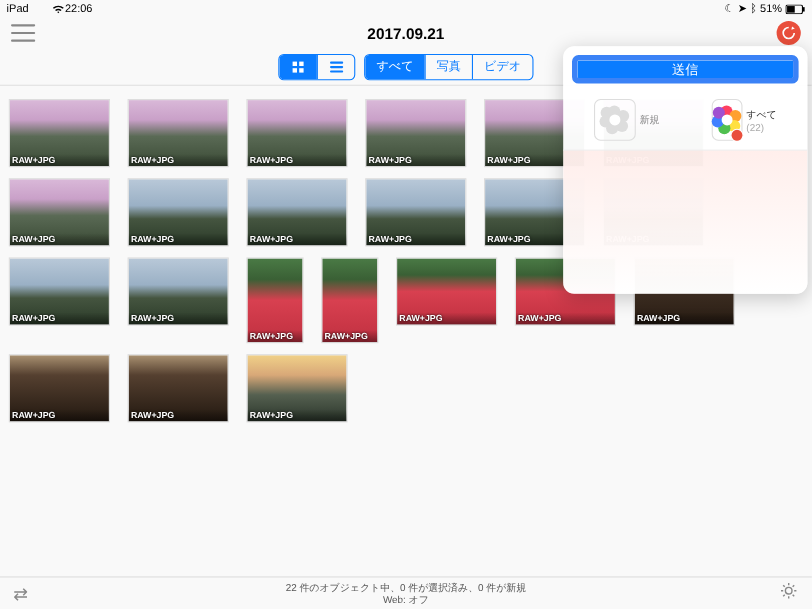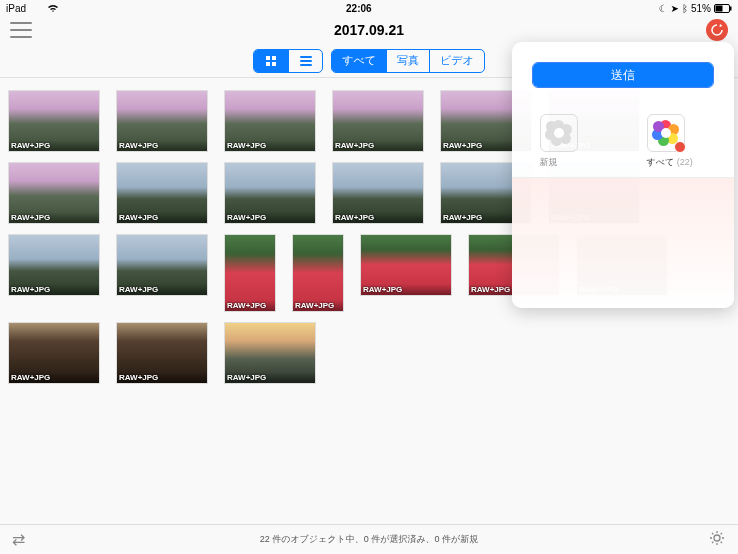--- a/index.html
+++ b/index.html
@@ -1,19 +1,19 @@
 <!DOCTYPE html>
 <html><head>
 <meta charset="utf-8">
 <style>
   * { box-sizing: border-box; margin: 0; padding: 0; font-family: -apple-system, "Helvetica Neue", Arial, sans-serif; }
   html, body { width: 738px; height: 554px; overflow: hidden; background: #f9f9f9; }
   .status-bar { height: 16px; display: flex; align-items: center; font-size: 10px; padding: 0 6px; color: #000; }
   .status-left { flex: 0 0 auto; display: flex; align-items: center; gap: 21px; }
-  .status-center { flex: 1; text-align: center; font-weight: 700; }
+  .status-center { flex: 1; font-weight: 400; }
   .status-right { flex: 0 0 auto; display: flex; align-items: center; gap: 3px; }
   .nav-bar { height: 28px; display: flex; align-items: center; padding: 0 10px; position: relative; text-decoration: underline; }
   .hamburger { width: 22px; height: 16px; display: flex; flex-direction: column; justify-content: space-between; cursor: pointer; }
   .hamburger span { height: 2px; background: #888; border-radius: 1px; }
   .nav-title { position: absolute; left: 50%; transform: translateX(-50%); font-size: 14px; font-weight: 600; }
   .nav-right { margin-left: auto; }
   .sync-icon { width: 22px; height: 22px; border-radius: 50%; background: #e94f3c; display: flex; align-items: center; justify-content: center; }
   .toolbar { height: 34px; display: flex; align-items: center; justify-content: center; gap: 8px; border-bottom: 1px solid #e0e0e0; }
   .seg { display: flex; border: 1px solid #0a7cff; border-radius: 5px; overflow: hidden; height: 24px; }
   .seg > div { display: flex; align-items: center; justify-content: center; font-size: 11px; padding: 0 10px; color: #0a7cff; cursor: pointer; }
@@ -33,25 +33,25 @@
   .sky { background: linear-gradient(#d9b8d8 0%, #c9a0c8 30%, #5a6a55 55%, #3a4a35 100%); }
   .cloudy { background: linear-gradient(#b8c8d8 0%, #9ab0c5 40%, #455540 60%, #2a3a28 100%); }
   .flowers { background: linear-gradient(#4a7a45 0%, #3a6035 25%, #d84050 50%, #c03040 100%); }
   .machine { background: linear-gradient(#a89070 0%, #554030 30%, #221810 100%); }
   .dusk { background: linear-gradient(#f0d088 0%, #d8a878 30%, #556050 60%, #2a352a 100%); }
   .footer { position: absolute; bottom: 0; left: 0; right: 0; height: 30px; border-top: 1px solid #ddd; display: flex; align-items: center; padding: 0 12px; font-size: 9px; color: #555; background: #f9f9f9; }
   .footer-center { position:absolute; left:50%; transform:translateX(-50%); text-align:center; line-height:1.2;}
   .footer-left, .footer-right { color: #888; font-size: 16px; }
   
   .popover { position: absolute; top: 42px; right: 4px; width: 222px; background: rgba(255,255,255,0.96); border-radius: 10px; box-shadow: 0 4px 18px rgba(0,0,0,0.2); overflow: hidden; z-index: 100; }
-  .pop-tabs { display: flex; margin: 20px; border: 1px solid #3b82f6; border-radius: 6px; overflow: hidden; height: 26px; }
+  .pop-tabs { display: flex; margin: 8px; border: 5px solid #3b82f6; border-radius: 6px; overflow: hidden; height: 26px; }
   .pop-tabs > div { flex:1; display:flex; align-items:center; justify-content:center; font-size:12px; color:#0a7cff; cursor:pointer; }
   .pop-tabs > div.active { background:#0a7cff; color:#fff; }
   .pop-options { display:flex; justify-content:space-around; padding: 6px 4px 8px; border-bottom:1px solid #eee;}
-  .pop-opt { display:flex; flex-direction:column; gap:4px; font-size:9px; color:#888; cursor:pointer; width:60px;}
+  .pop-opt { display:flex; align-items:center; gap:4px; font-size:9px; color:#888; cursor:pointer; width:60px;}
   .pop-opt.active { color:#333; }
   .flower-icon { width:38px; height:38px; border:1px solid #ddd; border-radius:6px; display:flex; align-items:center; justify-content:center; position:relative;}
   .flower { width:26px; height:26px; position:relative; }
   .petal { position:absolute; width:11px; height:11px; border-radius:50%; }
   .flower.gray .petal { background:#ddd; }
   .flower.color .p1{background:#ff4060;} .flower.color .p2{background:#ffa030;} .flower.color .p3{background:#ffe040;} .flower.color .p4{background:#50c050;} .flower.color .p5{background:#4080ff;} .flower.color .p6{background:#a050d0;}
   .p1{top:0;left:7px;} .p2{top:4px;left:15px;} .p3{top:13px;left:14px;} .p4{top:15px;left:5px;} .p5{top:9px;left:-1px;} .p6{top:1px;left:0px;}
   .flower .center{position:absolute;top:8px;left:8px;width:10px;height:10px;border-radius:50%;background:#fff;}
   .check-badge{position:absolute;bottom:-2px;right:-2px;width:12px;height:12px;border-radius:50%;background:#e94f3c;border:1px solid #fff;}
   .check-badge.green{background:#3bbf5c;}
@@ -231,20 +231,21 @@
       <span><span>すべて</span> <span style="color:#aaa">(22)</span></span>
     </div>
   </div>
   <div class="pop-body"></div>
 </div>
 
 <div class="footer">
   <div class="footer-left">⇄</div>
   <div class="footer-center">
     <div>22 件のオブジェクト中、0 件が選択済み、0 件が新規</div>
+    <div>Web: オフ</div>
   </div>
   <div class="footer-right" style="margin-left:auto">
     <svg width="18" height="18" viewBox="0 0 18 18">
         <circle cx="9" cy="9" r="3" fill="none" stroke="#888" stroke-width="1.3"></circle>
         <path d="M9 2 L9 4 M9 14 L9 16 M2 9 L4 9 M14 9 L16 9 M4 4 L5.4 5.4 M12.6 12.6 L14 14 M4 14 L5.4 12.6 M12.6 5.4 L14 4" stroke="#888" stroke-width="1.3"></path>
       </svg>
   </div>
 </div>
 
 </body></html>

